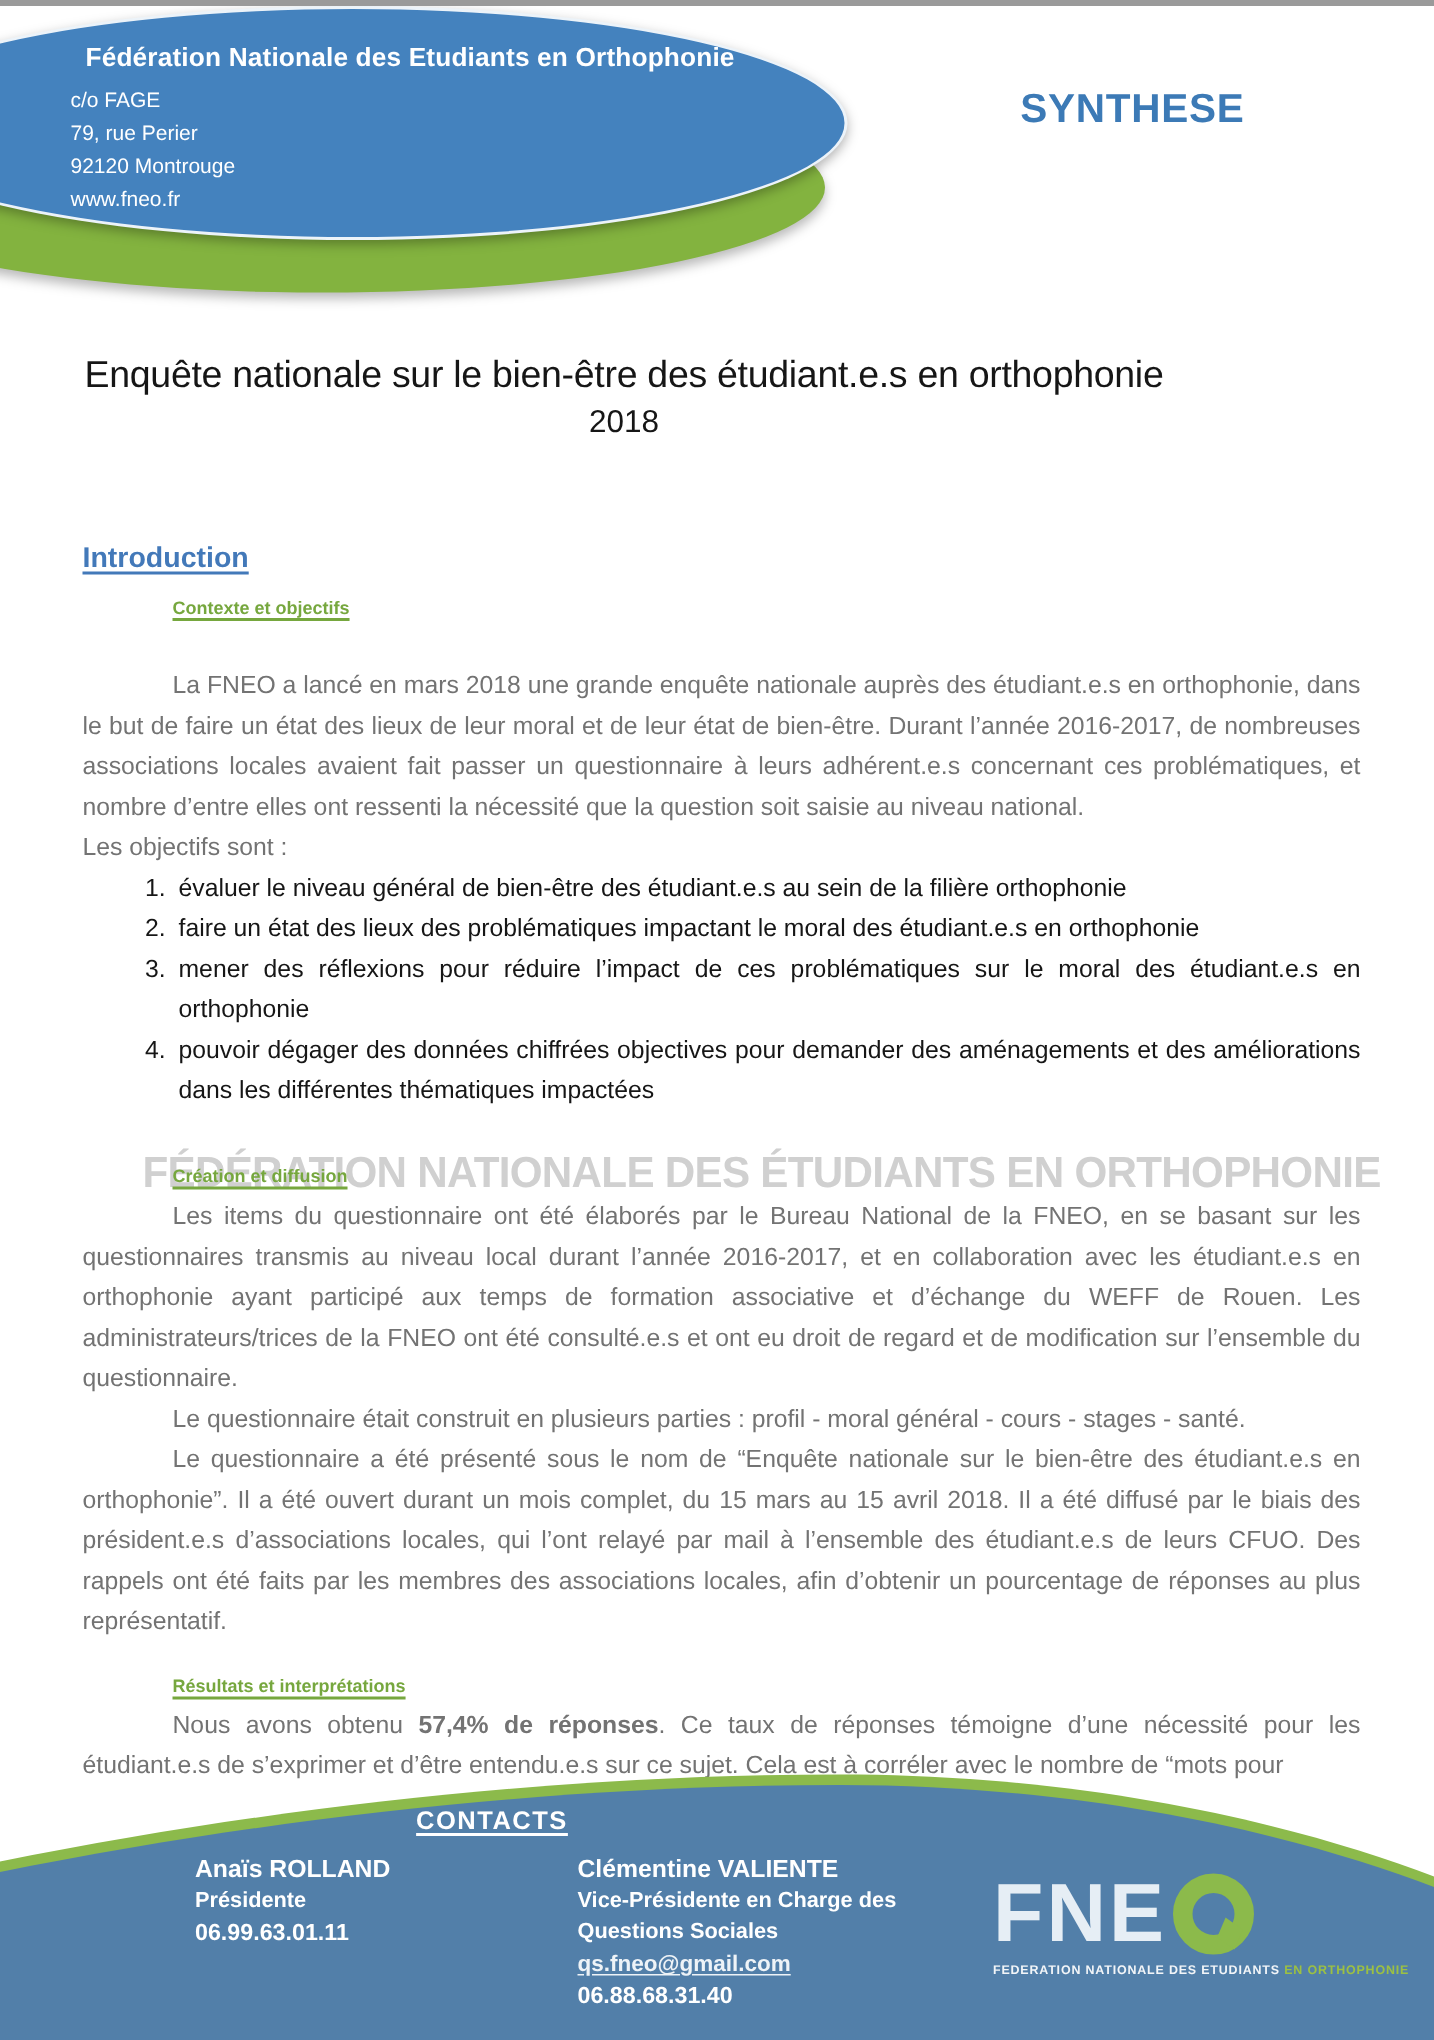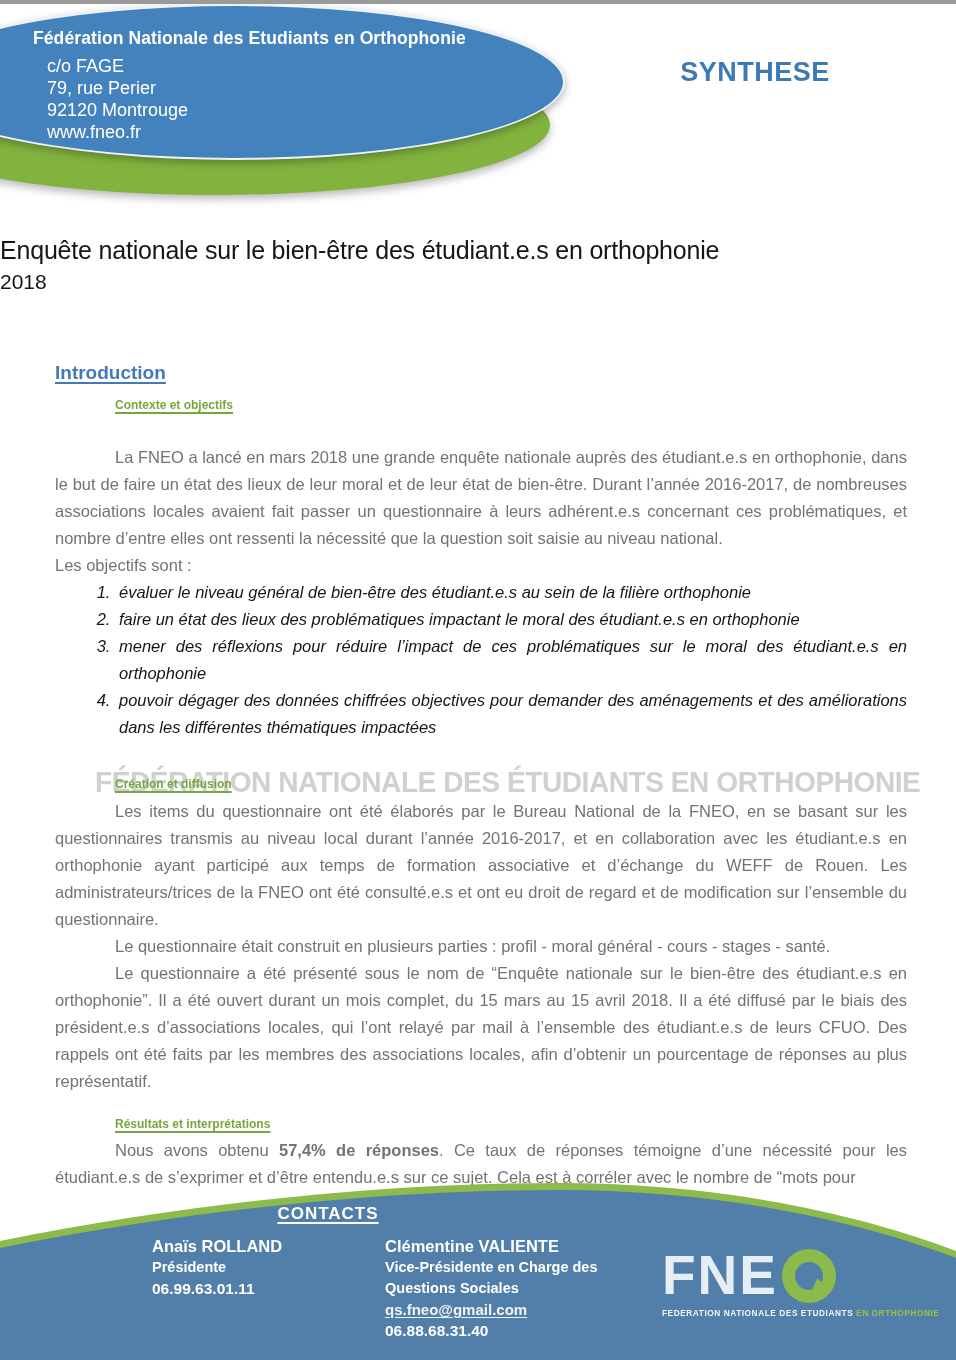--- a/index.html
+++ b/index.html
@@ -17,31 +17,31 @@
     background:#83b33f; border-radius:50%;
     filter:drop-shadow(0 4px 4px rgba(0,0,0,.28)); z-index:2;
   }
   .hdr-blue {
     position:absolute; left:-95px; top:4px; width:660px; height:156px;
     background:#4482be; border-radius:50%;
     border:2px solid rgba(255,255,255,.9);
     filter:drop-shadow(0 3px 4px rgba(0,0,0,.30)); z-index:3;
   }
   .hdr-text { position:absolute; left:33px; top:28px; z-index:4; color:#fff; }
-  .hdr-org { font-size:17.5px; font-weight:700; letter-spacing:.1px; }
-  .hdr-addr { margin-left:14px; margin-top:6px; font-size:18px; line-height:22px; font-weight:400; }
+  .hdr-org { font-size:17.5px; font-weight:700; letter-spacing:.1px;margin-left:24px; }
+  .hdr-addr { margin-left:14px; margin-top:6px; font-size:14px; line-height:22px; font-weight:400; }
   .hdr-addr .link { cursor:pointer; }
 
   .synthese {
     position:absolute; left:645px; top:57px; width:220px; text-align:center;
     font-size:27px; font-weight:700; letter-spacing:.5px; color:#3c7ab6; z-index:4;
   }
 
   
-  .doc-title { position:absolute; top:236px; left:0; width:800px; text-align:left; z-index:5; }
+  .doc-title { position:absolute; top:236px; left:16px; width:800px; text-align:center; z-index:5; }
   .doc-title .t1 { font-size:25px; font-weight:400; letter-spacing:-.2px; }
   .doc-title .t2 { font-size:21px; margin-top:5px; font-weight:400; }
 
   
   .wm-big {
     position:absolute; top:498px; left:112px; z-index:0;
     font-size:278px; line-height:1; font-weight:700; letter-spacing:-12px;
     color:#c9c9c9; white-space:nowrap;
   }
   .wm-big .wm-o { color:#c5c7b8; }
@@ -62,37 +62,37 @@
     display:block; margin-left:60px; font-size:12px; font-weight:700; color:#76a73e;
     text-decoration:underline; text-decoration-thickness:2px; text-underline-offset:3px;
   }
   .h-ctx { margin-bottom:32px; }
   .h-crea { margin-top:18px; margin-bottom:7px; }
   .h-res  { margin-top:22px; margin-bottom:6px; }
   .content p {
     font-size:16.5px; line-height:27px; text-align:justify; color:#737373;
   }
   .indent { text-indent:60px; }
-  ol.objectives { margin:0 0 0 0; padding-left:60px;font-style:italic; }
+  ol.objectives { margin:0 0 0 0; padding-left:60px; }
   ol.objectives li {
     font-size:16.5px; line-height:27px; text-align:justify; padding-left:4px;
   }
   .after-list { height:18px; }
   .bold { font-weight:700; }
 
   
   .footer-svg { position:absolute; left:0; bottom:0; width:956px; height:180px; z-index:7; }
   .footer-content { position:absolute; left:0; top:1196px; width:956px; height:164px; z-index:8; color:#fff; }
   .contacts-title {
     position:absolute; left:238px; top:8px; width:180px; text-align:center;
     font-size:17px; font-weight:700; letter-spacing:1px;
     text-decoration:underline; text-decoration-thickness:2px; text-underline-offset:3px;
   }
   .contact { position:absolute; top:40px; line-height:21px; }
-  .contact-left  { left:130px; width:250px;margin-left:22px; }
+  .contact-left  { left:130px; width:250px; }
   .contact-right { left:385px; width:268px; }
   .c-name  { font-size:16.5px; font-weight:700; }
   .c-role  { font-size:14.5px; font-weight:700; }
   .c-email { font-size:15px; font-weight:700; text-decoration:underline; text-underline-offset:2px; color:#eef3f7; cursor:pointer; }
   .c-phone { font-size:15.5px; font-weight:700; }
 
   .logo { position:absolute; left:662px; top:52px; width:200px; }
   .logo-row { display:flex; align-items:center; }
   .logo-fne { font-size:55px; font-weight:700; letter-spacing:2px; color:#e6eef5; line-height:1; }
   .logo-o {

